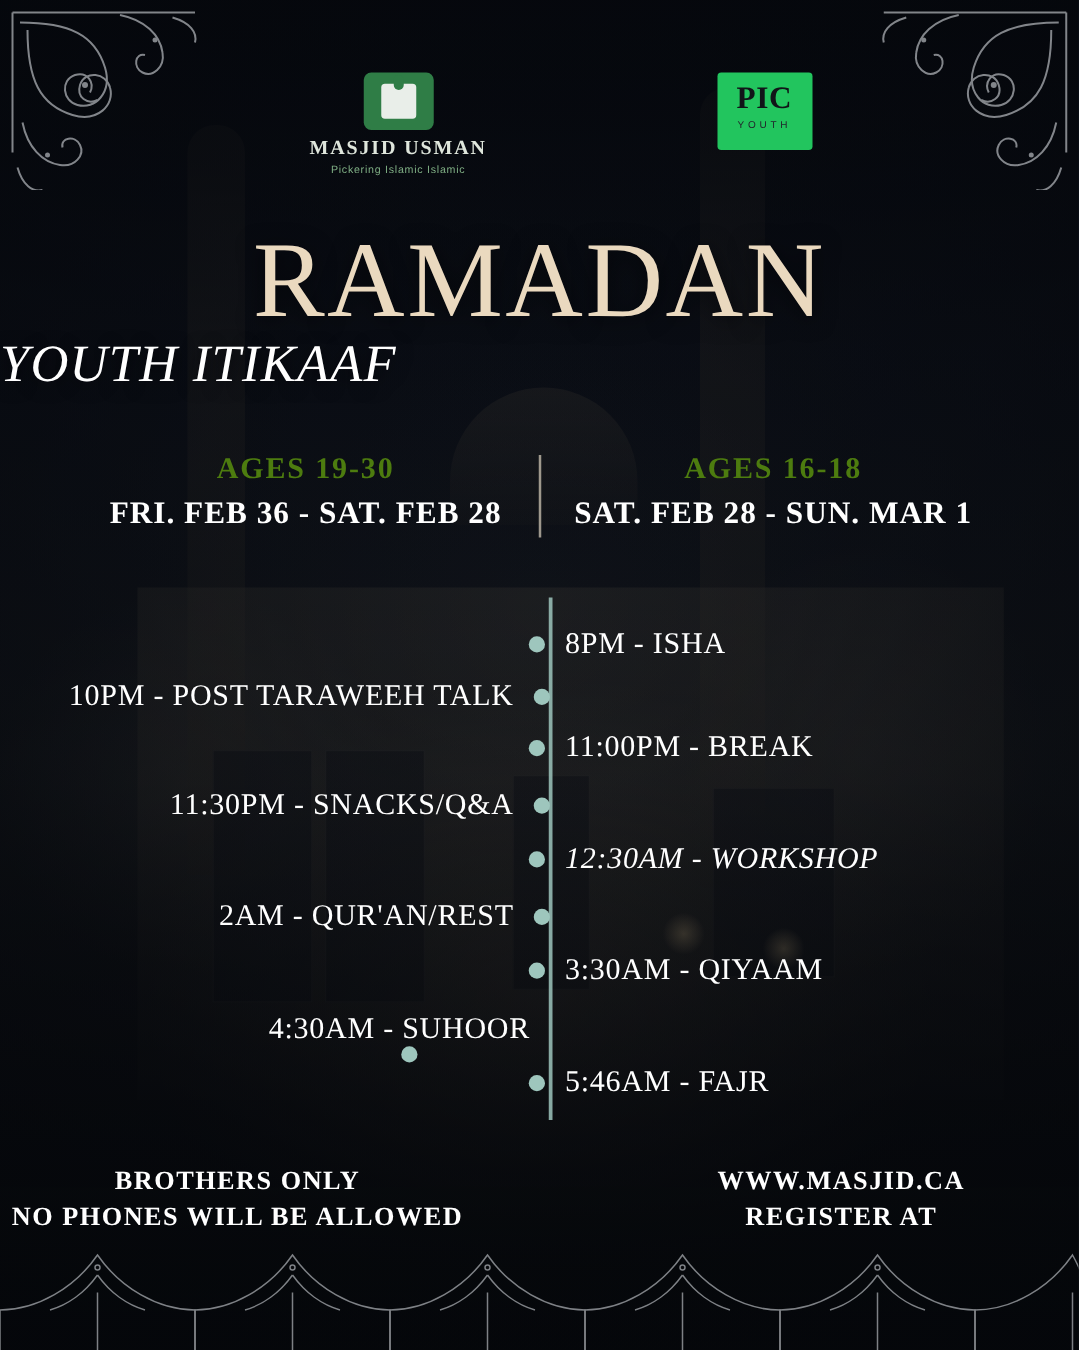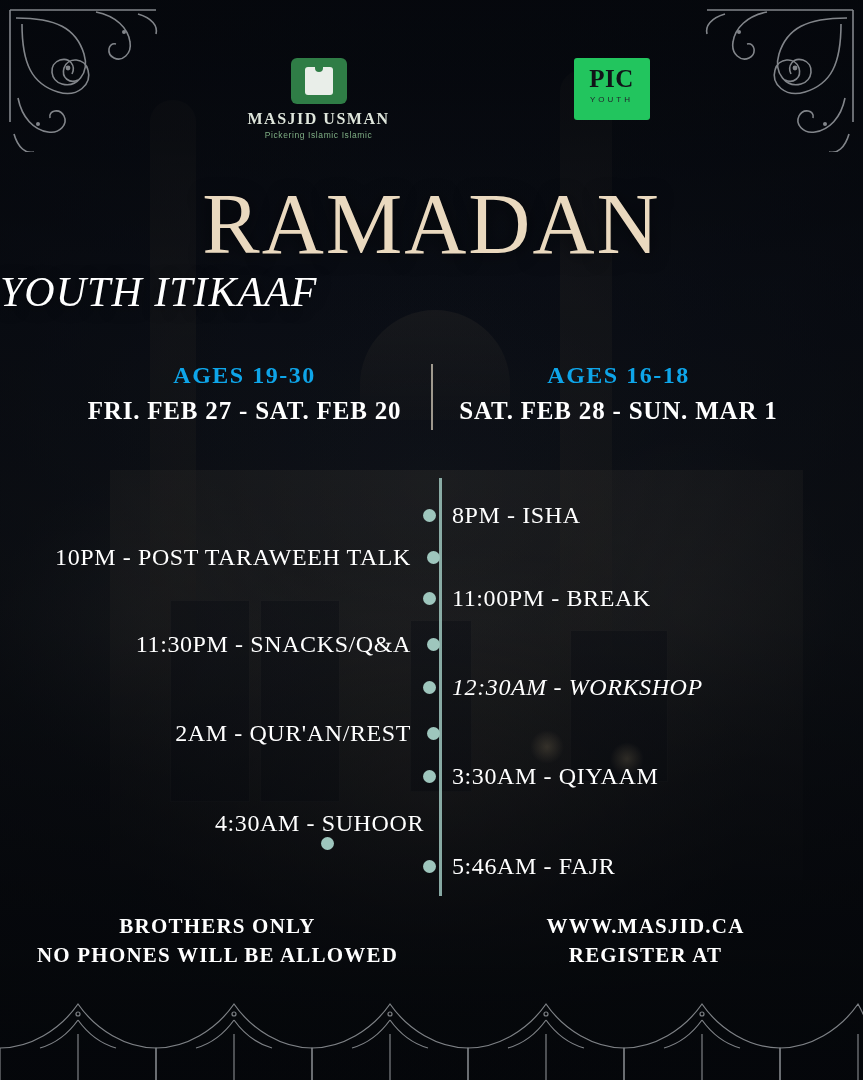--- a/index.html
+++ b/index.html
@@ -217,21 +217,21 @@
   }
   .group {
     width: 372px;
     text-align: center;
   }
   .group-ages {
     font-family: "Liberation Serif", serif;
     font-weight: bold;
     font-size: 24px;
     letter-spacing: 1.5px;
-    color: #0ea5e9;
+    color: #4d7c0f;
   }
   .group-dates {
     font-family: "Liberation Serif", serif;
     font-weight: bold;
     font-size: 25px;
     letter-spacing: 0.8px;
     color: #ffffff;
     margin-top: 8px;
   }
   .group-divider {
@@ -283,24 +283,24 @@
     font-size: 24px;
     letter-spacing: 0.6px;
     color: #ffffff;
     white-space: nowrap;
   }
   .tl-row.left .tl-label { margin-right: 16px; }
   .tl-row.right .tl-label { margin-left: 16px; }
 
   .footer {
     position: absolute;
-    bottom: 110px;
+    bottom: 92px;
     left: 0; right: 0;
     display: flex;
-    justify-content: center;
+    justify-content: space-between;
     gap: 48px;
   }
   .foot-col {
     width: 380px;
     text-align: center;
     font-family: "Liberation Serif", serif;
     font-weight: bold;
     font-size: 21px;
     letter-spacing: 1.2px;
     line-height: 29px;
@@ -377,21 +377,21 @@
         <div class="pic-youth">YOUTH</div>
       </div>
     </div>
 
     <div class="title">RAMADAN</div>
     <div class="subtitle">YOUTH ITIKAAF</div>
 
     <div class="groups">
       <div class="group">
         <div class="group-ages">AGES 19-30</div>
-        <div class="group-dates">FRI. FEB 27 - SAT. FEB 20</div>
+        <div class="group-dates">FRI. FEB 36 - SAT. FEB 28</div>
       </div>
       <div class="group-divider"></div>
       <div class="group">
         <div class="group-ages">AGES 16-18</div>
         <div class="group-dates">SAT. FEB 28 - SUN. MAR 1</div>
       </div>
     </div>
 
     <div class="timeline">
       <div class="axis"></div>

